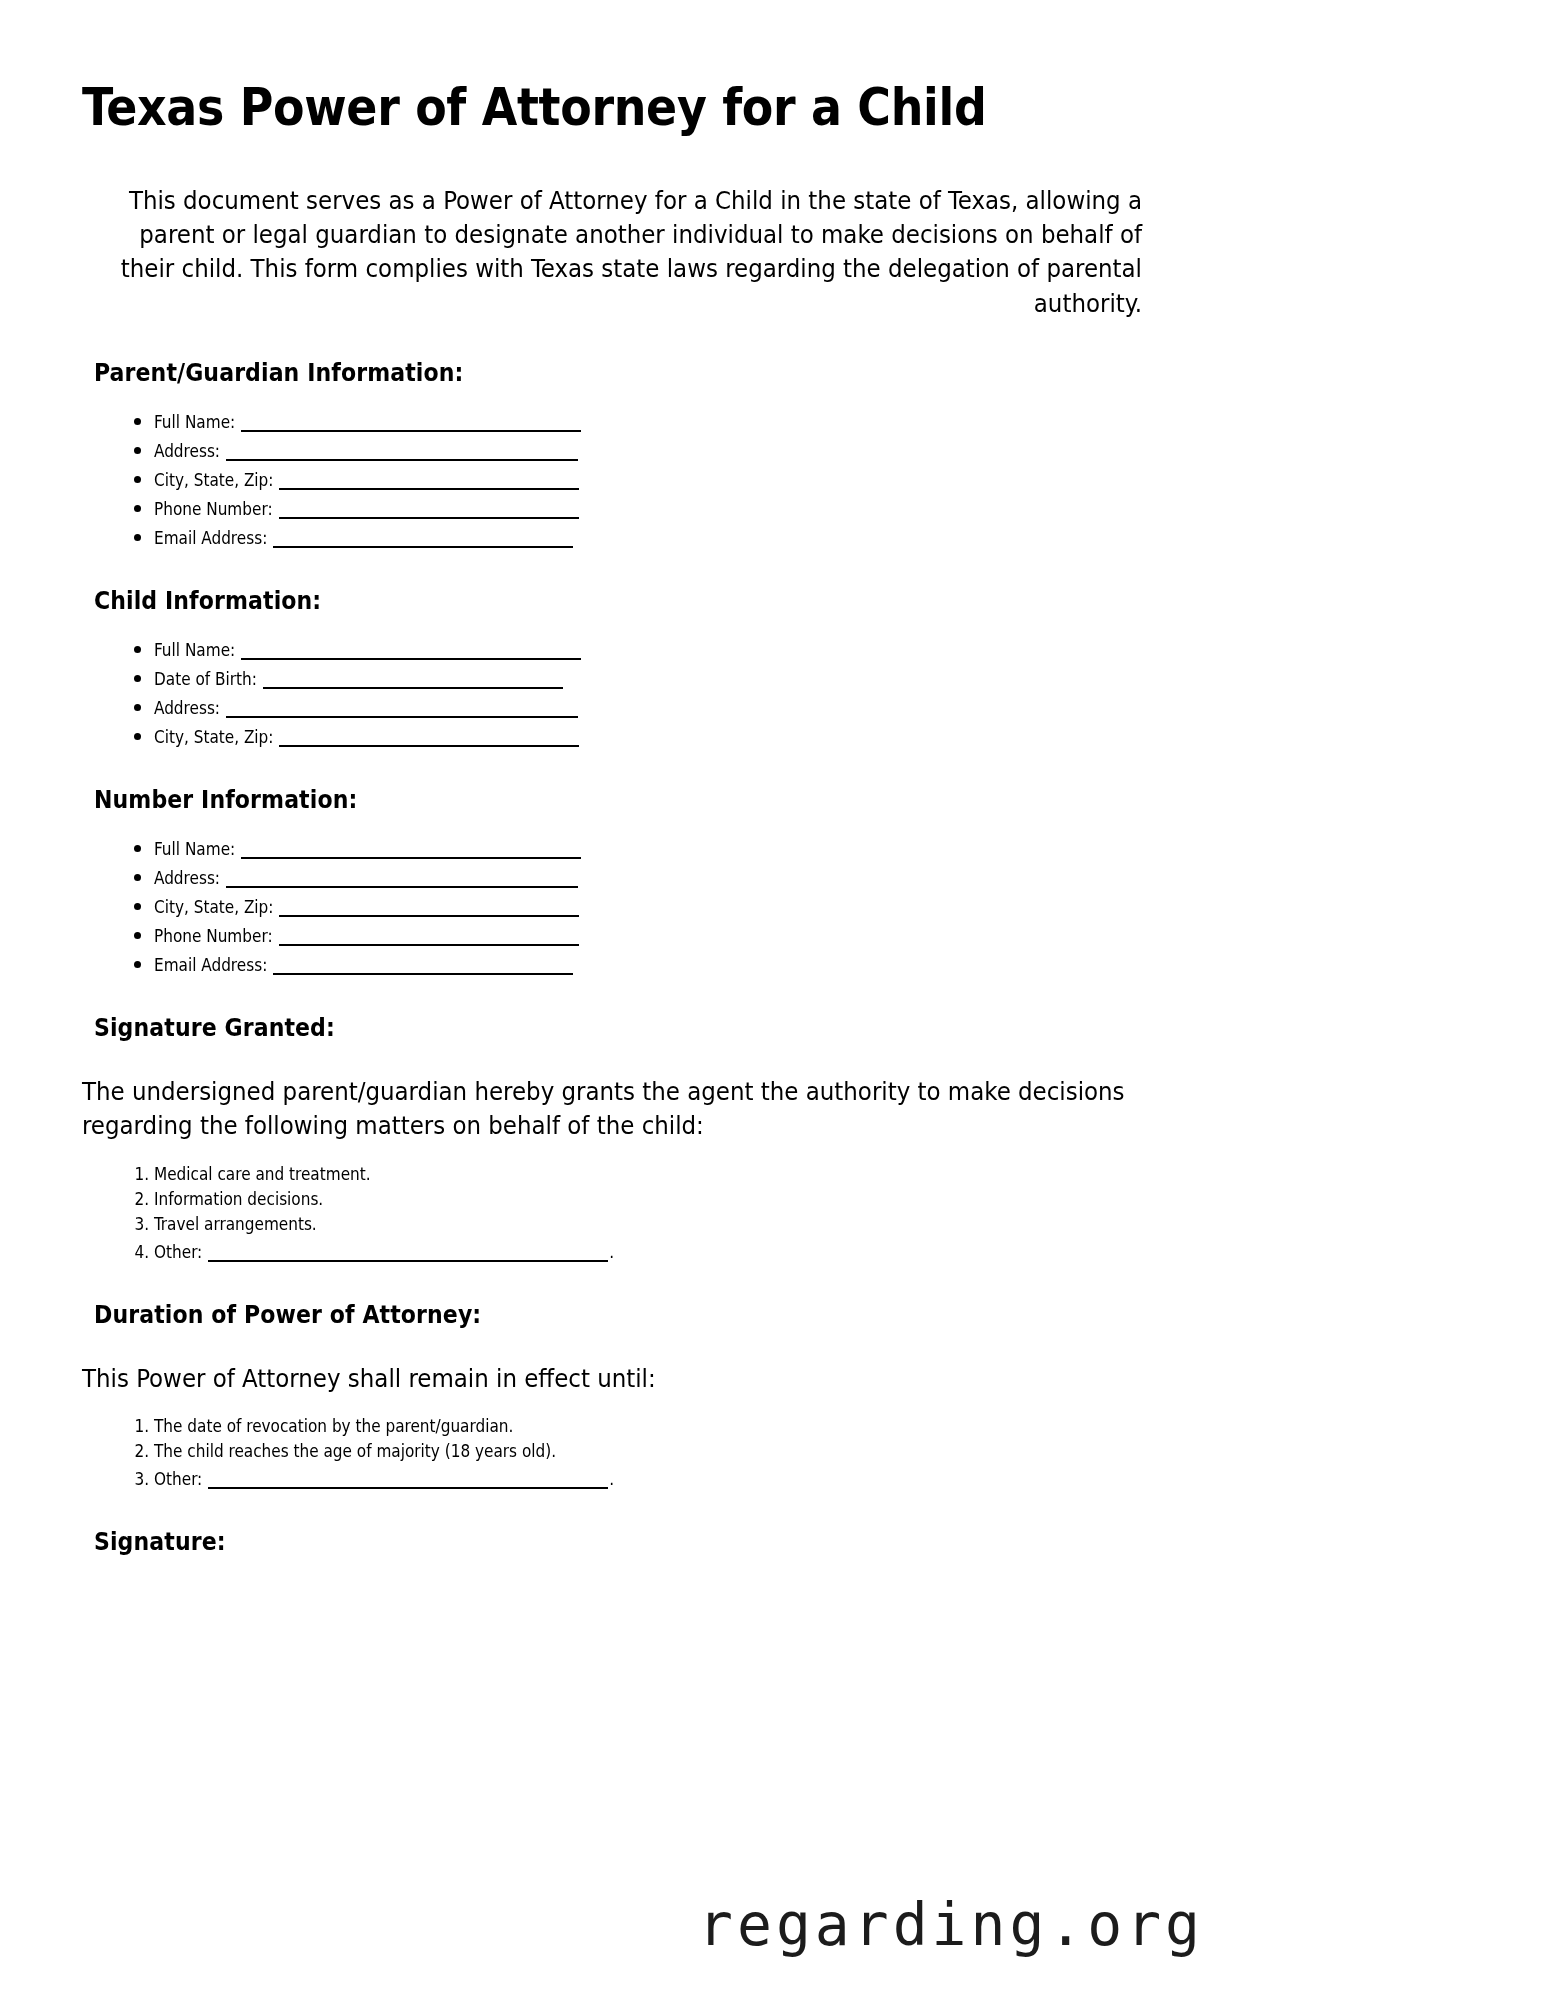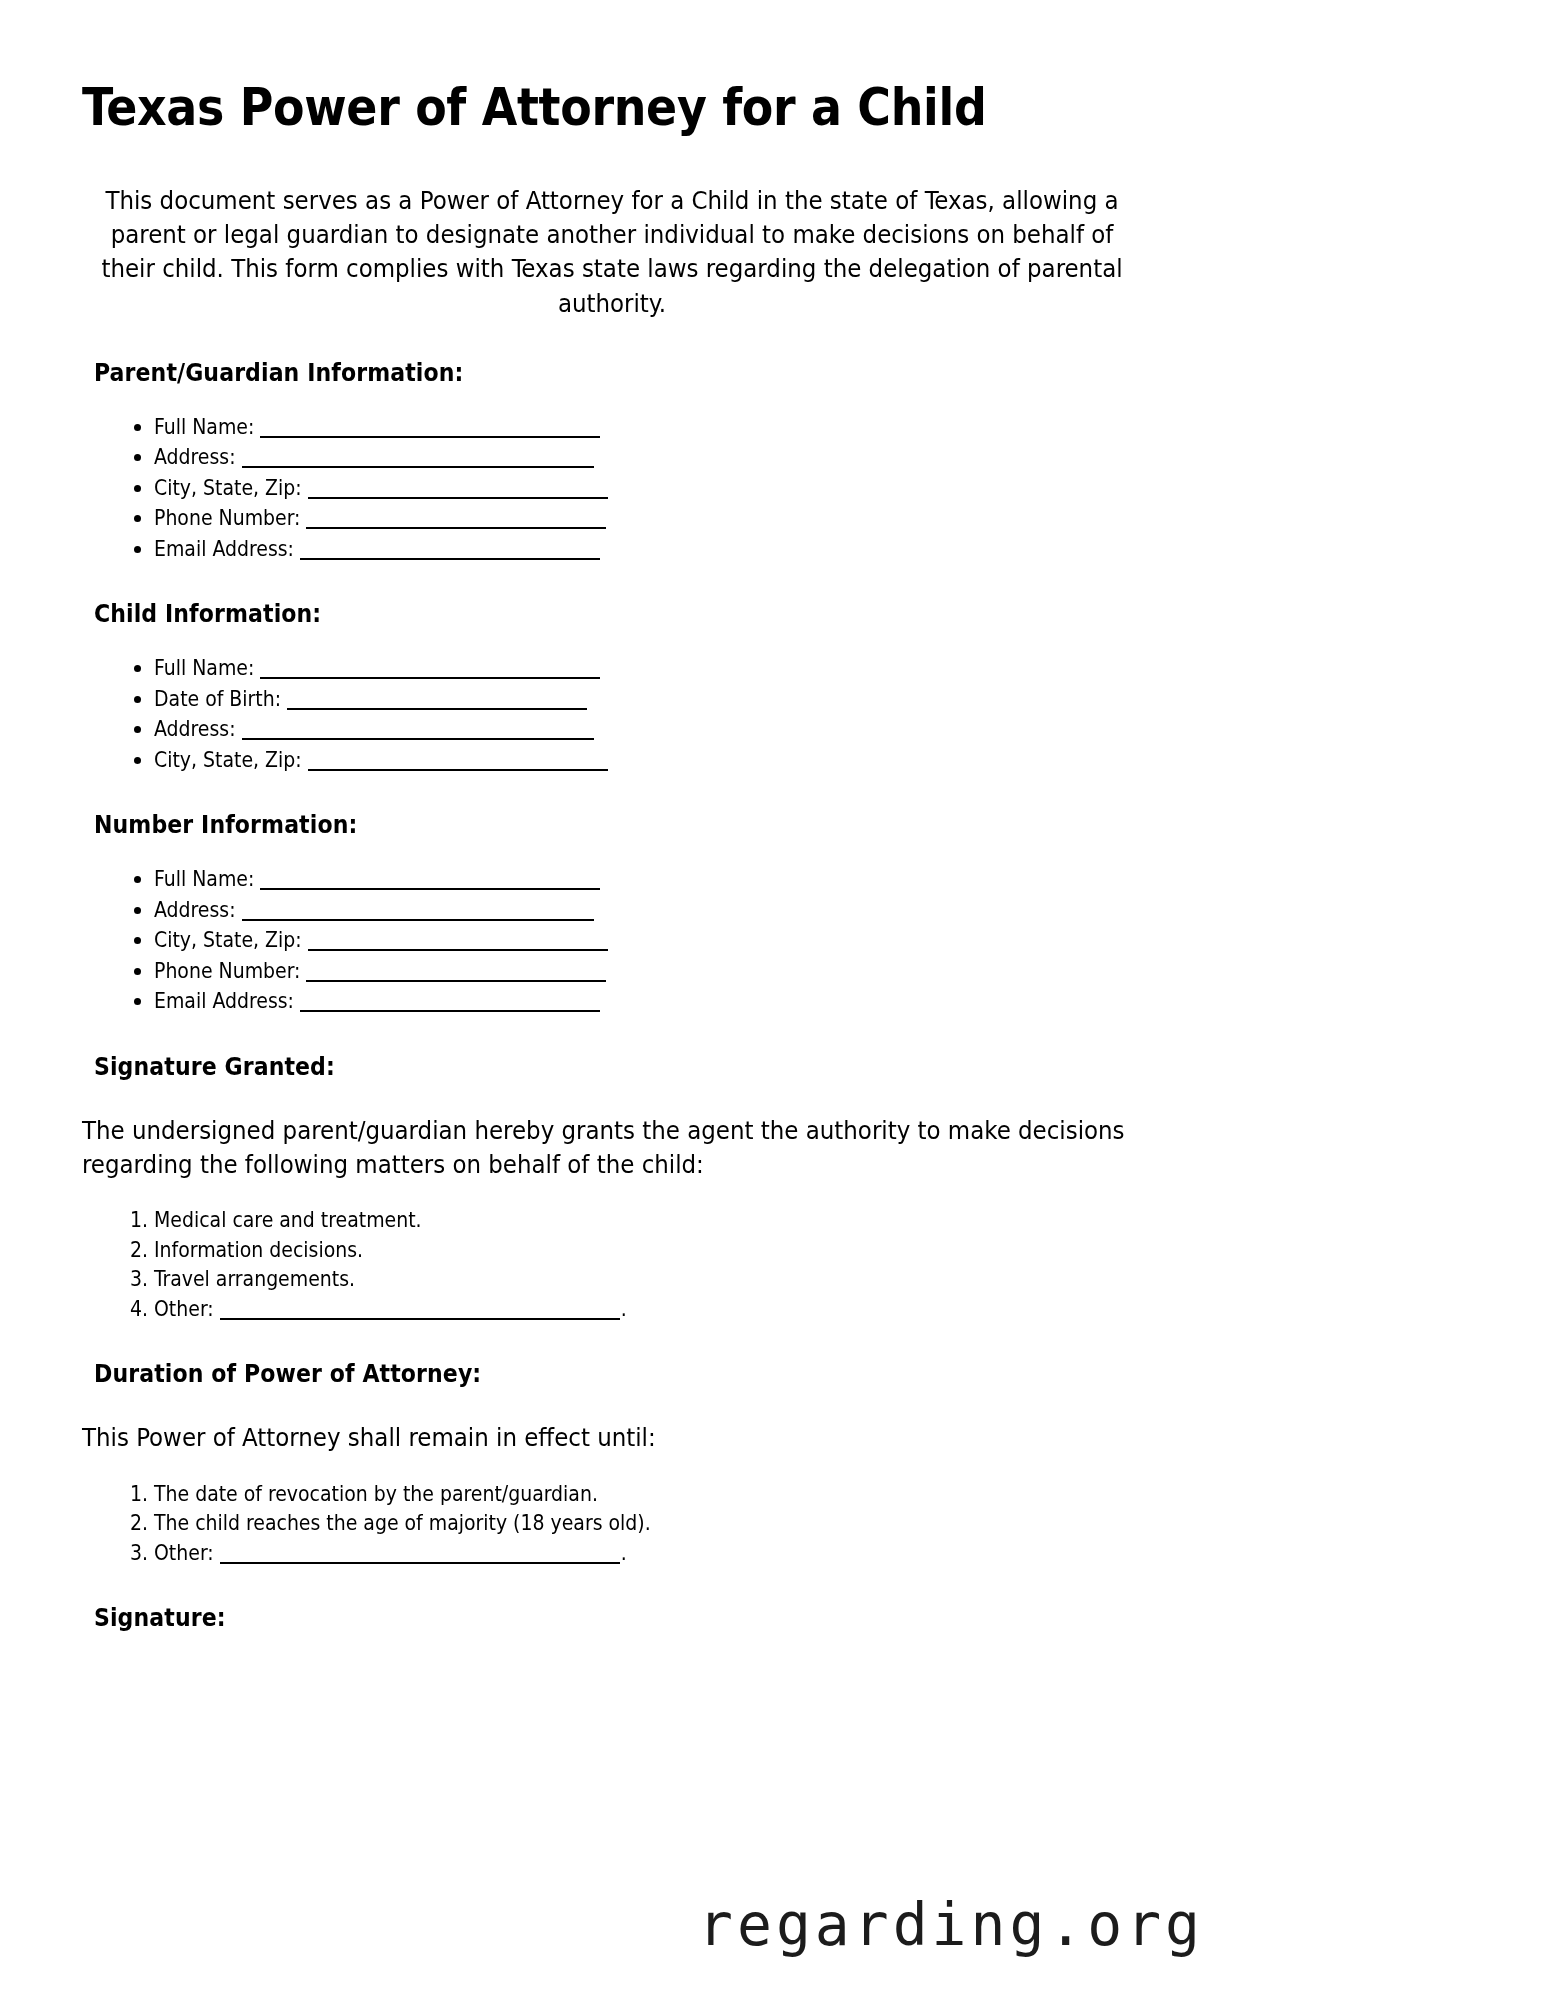--- a/index.html
+++ b/index.html
@@ -29,39 +29,39 @@
     letter-spacing: -0.3px;
     line-height: 1.16;
     margin: 18px 0 0 0;
     padding: 0;
   }
   .intro {
     font-size: 25.5px;
     line-height: 1.34;
     margin: 46px 0 0 0;
     width: 1060px;
-    text-align: center;
+    text-align: right;
   }
   .section-heading {
     font-size: 24.5px;
     font-weight: bold;
     margin: 38px 0 0 12px;
     letter-spacing: 0.1px;
   }
   .body-para {
     font-size: 25.5px;
     line-height: 1.34;
     margin: 32px 0 0 0;
     width: 1080px;
   }
   ul.field-list,
   ol.num-list {
-    margin: 28px 0 0 0;
+    margin: 22px 0 0 0;
     padding-left: 70px;
-    font-size: 21px;
+    font-size: 17px;
     line-height: 1.12;
     list-style-position: outside;
   }
   ul.field-list { list-style-type: disc; padding-left: 72px; }
   ol.num-list  { list-style-type: decimal; padding-left: 72px; }
   ul.field-list li,
   ol.num-list li {
     margin: 0 0 6px 0;
     padding: 0;
     white-space: nowrap;

